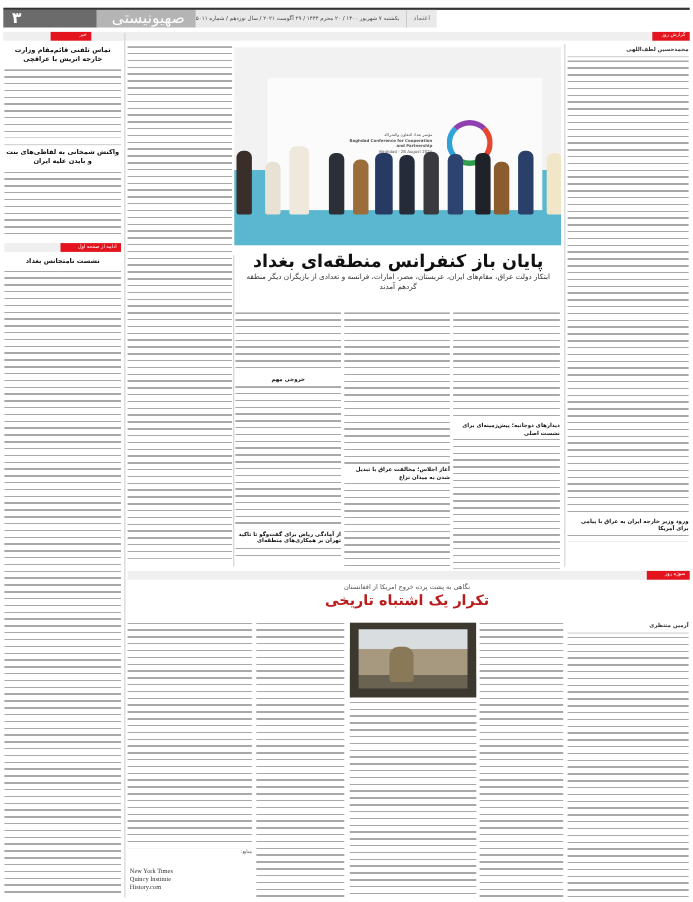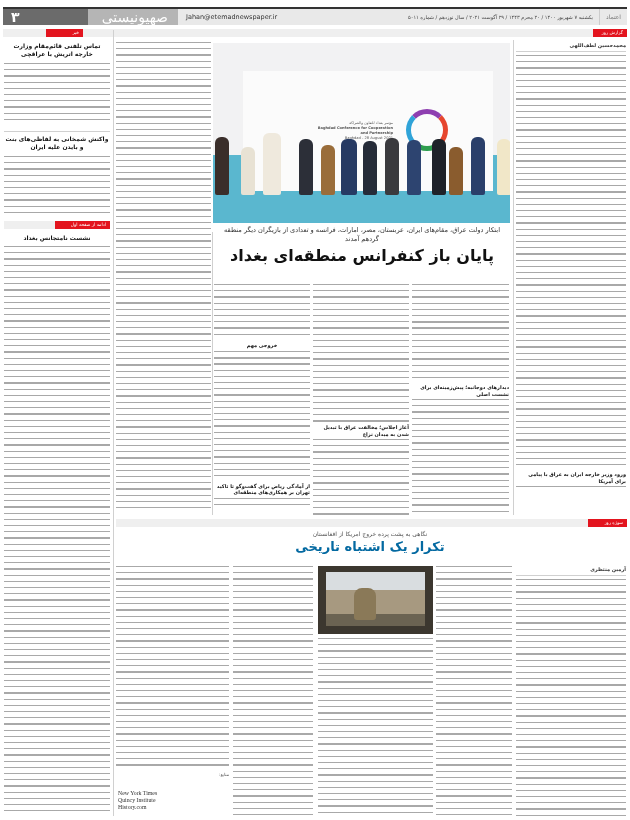--- a/index.html
+++ b/index.html
@@ -37,21 +37,20 @@
   .p2-soldier { position: absolute; left: 36px; top: 22px; width: 22px; height: 32px; background: #8a7958; border-radius: 8px 8px 3px 3px; }
 
   .sources { position: absolute; left: 118px; top: 790px; font-family: "Liberation Serif", serif; font-size: 5.8px; line-height: 7.2px; color: #333; direction: ltr; }
 </style>
 </head>
 <body>
 
 <div class="topbar">
   <div class="pg-num">۳</div>
   <div class="section">صهیونیستی</div>
-  <div class="email">Jahan@etemadnewspaper.ir</div>
   <div class="dateline">یکشنبه ۷ شهریور ۱۴۰۰ / ۲۰ محرم ۱۴۴۳ / ۲۹ آگوست ۲۰۲۱ / سال نوزدهم / شماره ۵۰۱۱</div>
   <div class="logo">اعتماد</div>
 </div>
 
 <div class="tagbar" style="left:3px;top:29px;width:107px;"></div>
 <div class="redtag" style="left:46px;top:29px;width:37px;">خبر</div>
 <div class="tagbar" style="left:90px;top:29px;width:537px;"></div>
 <div class="redtag" style="left:593px;top:29px;width:34px;">گزارش روز</div>
 
 <div class="rule-v" style="left:113px;top:30px;height:786px;"></div>
@@ -91,22 +90,22 @@
   <div class="person" style="left:150px;height:54px;background:#252b38;"></div>
   <div class="person" style="left:172px;height:57px;background:#3a3a3e;"></div>
   <div class="person" style="left:194px;height:55px;background:#2d4470;"></div>
   <div class="person" style="left:219px;height:56px;background:#1f2229;"></div>
   <div class="person" style="left:236px;height:48px;background:#8a5c2e;"></div>
   <div class="person" style="left:258px;height:58px;background:#2a3f6a;"></div>
   <div class="person" style="left:284px;height:56px;background:#f1e7c8;"></div>
 </div>
 
 <div class="col" style="left:215px;top:226px;width:294px;">
+  <div style="font-size:16px;font-weight:bold;text-align:center;line-height:20px;margin-top:2px;color:#111;">پایان باز کنفرانس منطقه‌ای بغداد</div>
   <div style="font-size:6.6px;line-height:9px;text-align:center;color:#333;">ابتکار دولت عراق، مقام‌های ایران، عربستان، مصر، امارات، فرانسه و تعدادی از بازیگران دیگر منطقه گردهم آمدند</div>
-  <div style="font-size:16px;font-weight:bold;text-align:center;line-height:20px;margin-top:2px;color:#111;">پایان باز کنفرانس منطقه‌ای بغداد</div>
 </div>
 
 <div class="col" style="left:412px;top:284px;width:97px;">
   <div class="txt lines" style="height:98px;"></div>
   <div class="subhead" style="margin-top:2px;">دیدارهای دوجانبه؛ پیش‌زمینه‌ای برای نشست اصلی</div>
   <div class="txt lines" style="height:118px;margin-top:2px;"></div>
 </div>
 <div class="col" style="left:313px;top:284px;width:96px;">
   <div class="txt lines" style="height:138px;"></div>
   <div class="subhead" style="margin-top:2px;">آغاز اجلاس؛ مخالفت عراق با تبدیل شدن به میدان نزاع</div>
@@ -130,21 +129,21 @@
   <div class="txt lines" style="height:415px;color:transparent;overflow:hidden;">بغداد در تلاش برای تبدیل شدن به یک میانجی منطقه‌ای و در شرایطی که تنش‌ها میان رقبای سنتی منطقه رو به کاهش است...</div>
   <div class="subhead" style="margin-top:1px;">ورود وزیر خارجه ایران به عراق با پیامی برای آمریکا</div>
   <div class="txt lines" style="height:6px;margin-top:2px;"></div>
 </div>
 
 <div class="tagbar" style="left:116px;top:519px;width:511px;"></div>
 <div class="redtag" style="left:588px;top:519px;width:39px;">سوژه روز</div>
 
 <div class="col" style="left:120px;top:530px;width:500px;">
   <div style="font-size:6px;line-height:8px;text-align:center;color:#555;">نگاهی به پشت پرده خروج امریکا از افغانستان</div>
-  <div style="font-size:13px;font-weight:bold;text-align:center;line-height:17px;color:#0369a1;">تکرار یک اشتباه تاریخی</div>
+  <div style="font-size:13px;font-weight:bold;text-align:center;line-height:17px;color:#b91c1c;">تکرار یک اشتباه تاریخی</div>
 </div>
 
 <div class="col" style="left:516px;top:566px;width:110px;">
   <div class="byline">آرمین منتظری</div>
   <div class="rule-h" style="position:relative;width:110px;margin:2px 0 3px;"></div>
   <div class="txt lines" style="height:238px;color:transparent;overflow:hidden;">این روزها افغانستان در صدر اخبار جهان قرار گرفته است. خروج نیروهای آمریکایی از این کشور و قدرت یافتن دوباره طالبان...</div>
 </div>
 <div class="col" style="left:436px;top:566px;width:76px;">
   <div class="txt lines" style="height:250px;"></div>
 </div>

